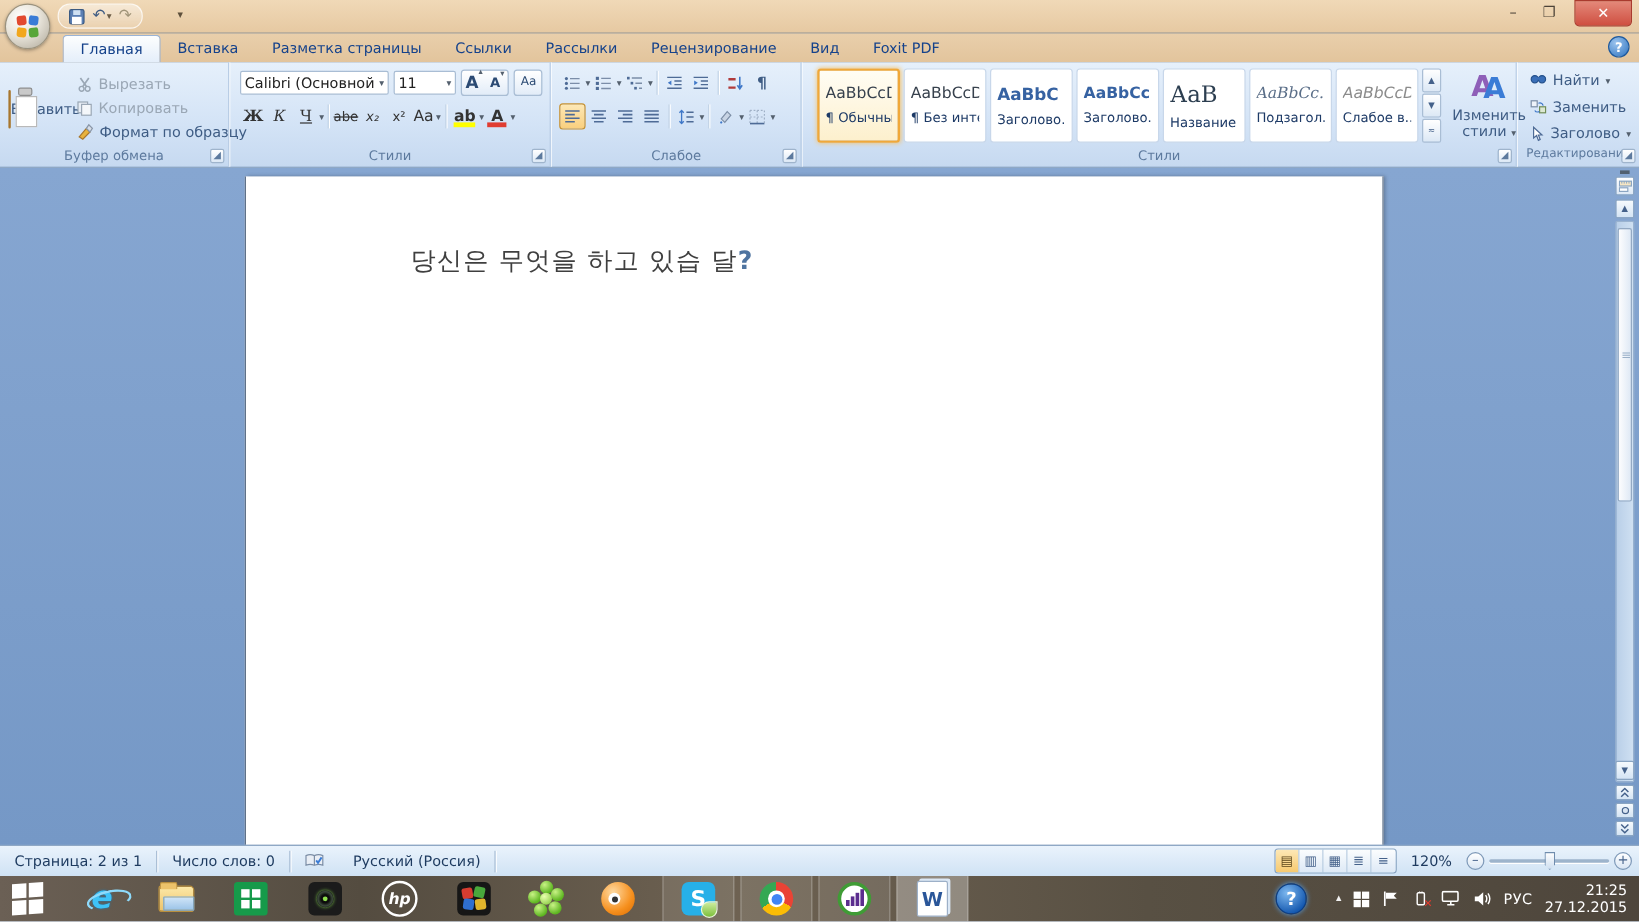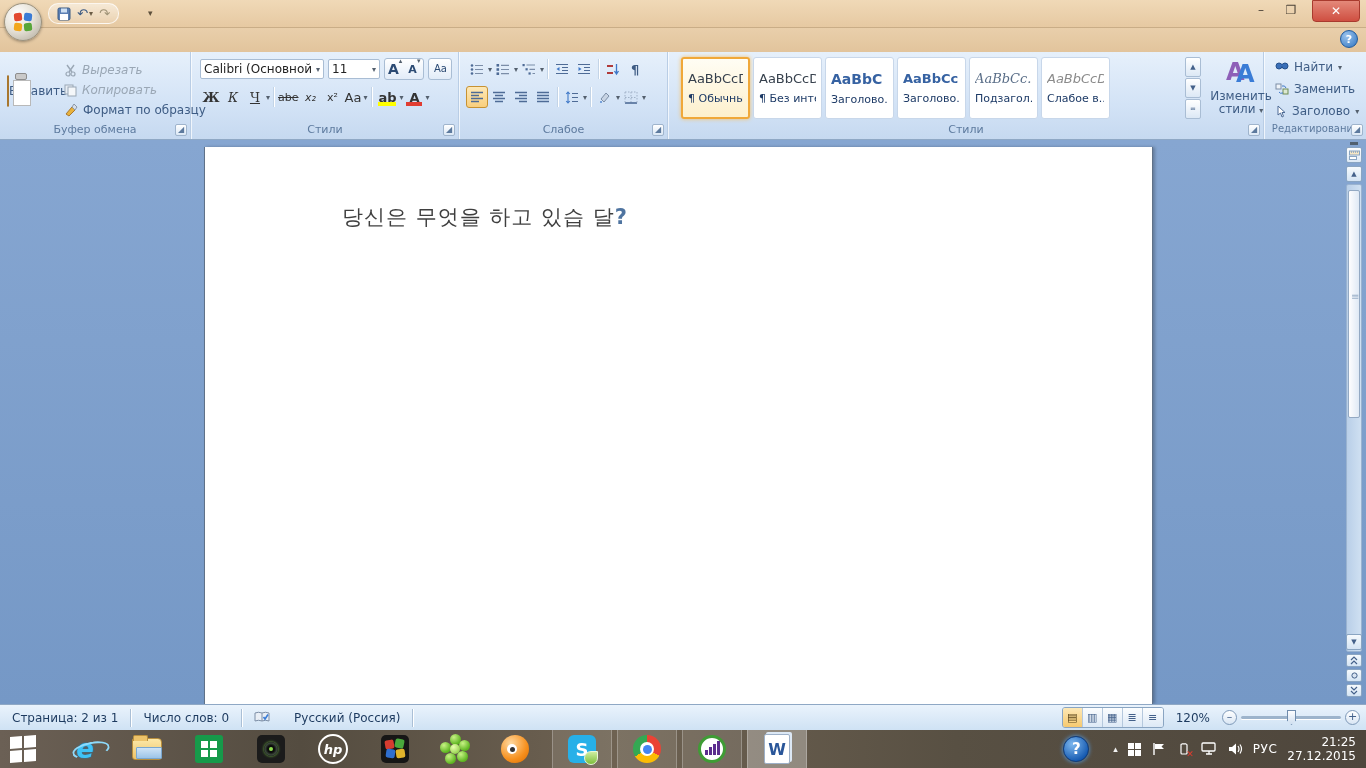--- a/index.html
+++ b/index.html
@@ -54,21 +54,21 @@
     color:#5d7a9e; font-size:11px; }
   .launcher { position:absolute; right:3px; bottom:3px; width:12px; height:12px;
     border:1px solid #9fb4cc; border-radius:2px; color:#5d7a9e; font-size:8px;
     line-height:10px; text-align:center; background:linear-gradient(#fff,#dce8f5); }
 
   .rbtn { height:22px; min-width:22px; border:1px solid transparent; border-radius:3px;
     display:inline-flex; align-items:center; justify-content:center; color:#333; font-size:13px; }
   .rbtn.active { background:linear-gradient(#fde8b6,#f9cf7e); border:1px solid #c79232; }
   .rbtn .caret { font-size:8px; color:#54606e; margin-left:2px; }
   .vsep { width:1px; height:20px; background:#c3d4e7; margin:0 3px; box-shadow:1px 0 0 #fff; }
-  .grayed { color:#9aa7b5 !important;font-style:italic; }
+  .grayed { color:#9aa7b5 !important; }
 
   
   .paste-btn { position:absolute; left:7px; top:4px; width:54px; height:66px; border-radius:4px;
     display:flex; align-items:center; padding-top:4px; color:#3e5c84; }
   .clipboard-ic { position:relative; width:26px; height:32px; background:linear-gradient(#f4c87a,#e8a94f);
     border:1px solid #a8772f; border-radius:3px; }
   .clipboard-ic::before { content:""; position:absolute; left:7px; top:-3px; width:10px; height:5px;
     background:#c9c9c9; border:1px solid #8d8d8d; border-radius:2px; }
   .clipboard-ic .sheet { position:absolute; left:5px; top:4px; width:18px; height:26px; background:#fff;
     border:1px solid #b9b9b9; }
@@ -288,20 +288,30 @@
   <div class="orb">
     <div class="logo">
         <i></i>
         <i></i>
         <i></i>
         <i></i>
       </div>
   </div>
 
   <div class="tabrow">
+    <div class="tabs">
+      <div class="tab active">Главная</div>
+      <div class="tab">Вставка</div>
+      <div class="tab">Разметка страницы</div>
+      <div class="tab">Ссылки</div>
+      <div class="tab">Рассылки</div>
+      <div class="tab">Рецензирование</div>
+      <div class="tab">Вид</div>
+      <div class="tab">Foxit PDF</div>
+    </div>
     <div class="helpbtn">?</div>
   </div>
 
   <div class="ribbon">
 
     <div class="rgroup" style="left:0; width:191px;">
       <div class="paste-btn">
         <div class="clipboard-ic">
             <div class="sheet"></div>
           </div>
@@ -493,20 +503,24 @@
           <div class="sample">AaBbCcDc</div>
           <div class="slabel">¶ Без инте...</div>
         </div>
         <div class="scard h1">
           <div class="sample">AaBbC</div>
           <div class="slabel">Заголово...</div>
         </div>
         <div class="scard h2">
           <div class="sample">AaBbCc</div>
           <div class="slabel">Заголово...</div>
+        </div>
+        <div class="scard title">
+          <div class="sample">АаВ</div>
+          <div class="slabel">Название</div>
         </div>
         <div class="scard subtitle">
           <div class="sample">AaBbCc.</div>
           <div class="slabel">Подзагол...</div>
         </div>
         <div class="scard subtle">
           <div class="sample">AaBbCcD</div>
           <div class="slabel">Слабое в...</div>
         </div>
       </div>

